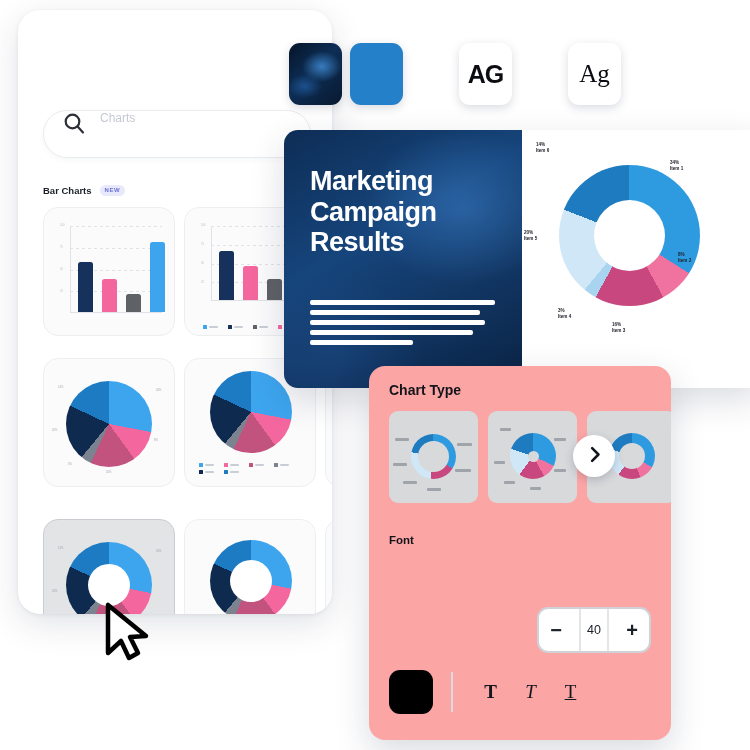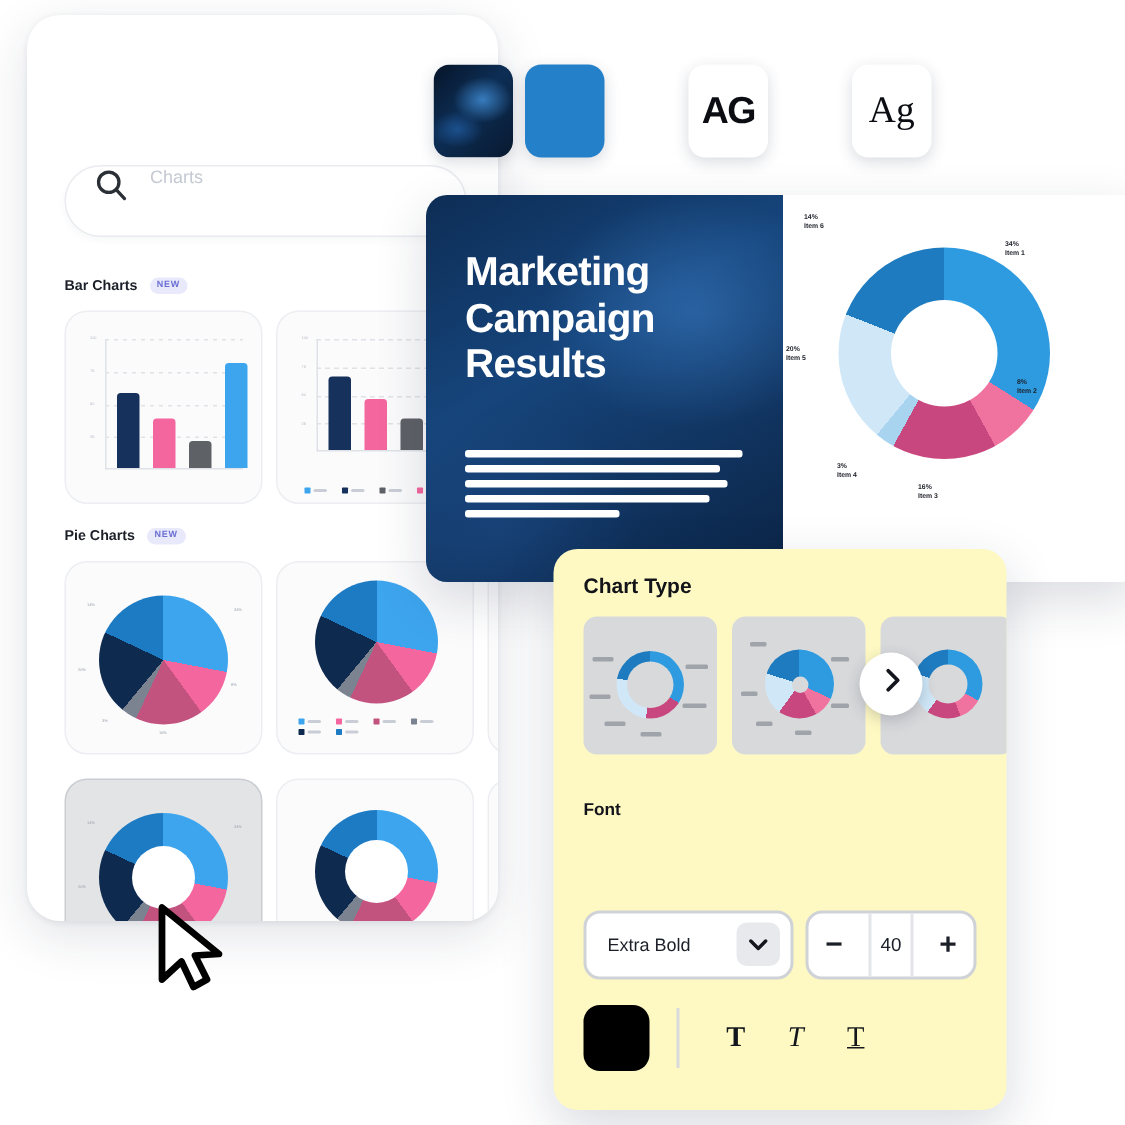--- a/index.html
+++ b/index.html
@@ -114,21 +114,21 @@
   .slide-right{flex:1;position:relative;background:#fff;}
 
   
   .big-donut{position:absolute;left:37px;top:35px;width:141px;height:141px;}
   .bd-hole{position:absolute;left:35px;top:35px;width:71px;height:71px;background:#fff;border-radius:50%;}
   .bd-lbl{position:absolute;font-size:4.6px;font-weight:bold;color:#1b1f27;line-height:1.35;white-space:nowrap;}
 
   
   .ct-panel{
     position:absolute;left:369px;top:366px;width:302px;height:374px;
-    background:#fef9c3;border-radius:16px;
+    background:#fca5a5;border-radius:16px;
     box-shadow:0 12px 34px rgba(30,40,70,.17);
     overflow:hidden;
   }
   .ct-title{position:absolute;left:20px;top:16px;font-size:14px;font-weight:bold;color:#12141a;}
   .ct-thumbs{position:absolute;left:20px;top:45px;display:flex;gap:10px;}
   .ct-thumb{
     width:89px;height:92px;flex:none;background:#d8d9db;border-radius:9px;position:relative;
   }
   .ct-next{
     position:absolute;left:204px;top:69px;width:42px;height:42px;border-radius:50%;
@@ -255,25 +255,20 @@
       </div>
 
       <div class="chart-card">
         
       </div>
 
     </div>
   </div>
 
   <div class="section" style="top:339px;">
-    <div class="section-head">
-      <span class="section-title">Pie Charts</span>
-      <span class="badge-new">NEW</span>
-      <span class="view-all">View all</span>
-    </div>
     <div class="card-row">
 
       <div class="chart-card">
         <div class="pie" style="left:22px;top:22px;width:86px;height:86px;
           background:conic-gradient(#3DA5EE 0 28%, #F4679E 28% 40%, #C2527E 40% 57%, #7B8390 57% 61%, #0E2A4E 61% 82%, #1D7BC4 82% 100%);"></div>
         <div class="pie-lbl" style="left:14px;top:27px;">14%</div>
         <div class="pie-lbl" style="left:112px;top:30px;">34%</div>
         <div class="pie-lbl" style="left:8px;top:70px;">20%</div>
         <div class="pie-lbl" style="left:24px;top:104px;">3%</div>
         <div class="pie-lbl" style="left:62px;top:112px;">16%</div>
@@ -443,28 +438,20 @@
     <span>
       <svg viewBox="0 0 24 24" width="19" height="19" fill="none" stroke="#13161c" stroke-width="3.2" stroke-linecap="round" stroke-linejoin="round">
         <polyline points="9,4 17,12 9,20"></polyline>
       </svg>
     </span>
   </div>
 
   <div class="font-label">Font</div>
 
 
-  <div class="select-weight">
-    <span class="sv">Extra Bold</span>
-    <span class="chev-box">
-      <svg viewBox="0 0 24 24" width="17" height="17" fill="none" stroke="#13161c" stroke-width="3.2" stroke-linecap="round" stroke-linejoin="round">
-        <polyline points="5,9 12,16 19,9"></polyline>
-      </svg>
-    </span>
-  </div>
 
   <div class="stepper">
     <span class="step-btn">−</span>
     <span class="step-div"></span>
     <span class="step-val">40</span>
     <span class="step-div"></span>
     <span class="step-btn">+</span>
   </div>
 
   <div class="fmt-row">

